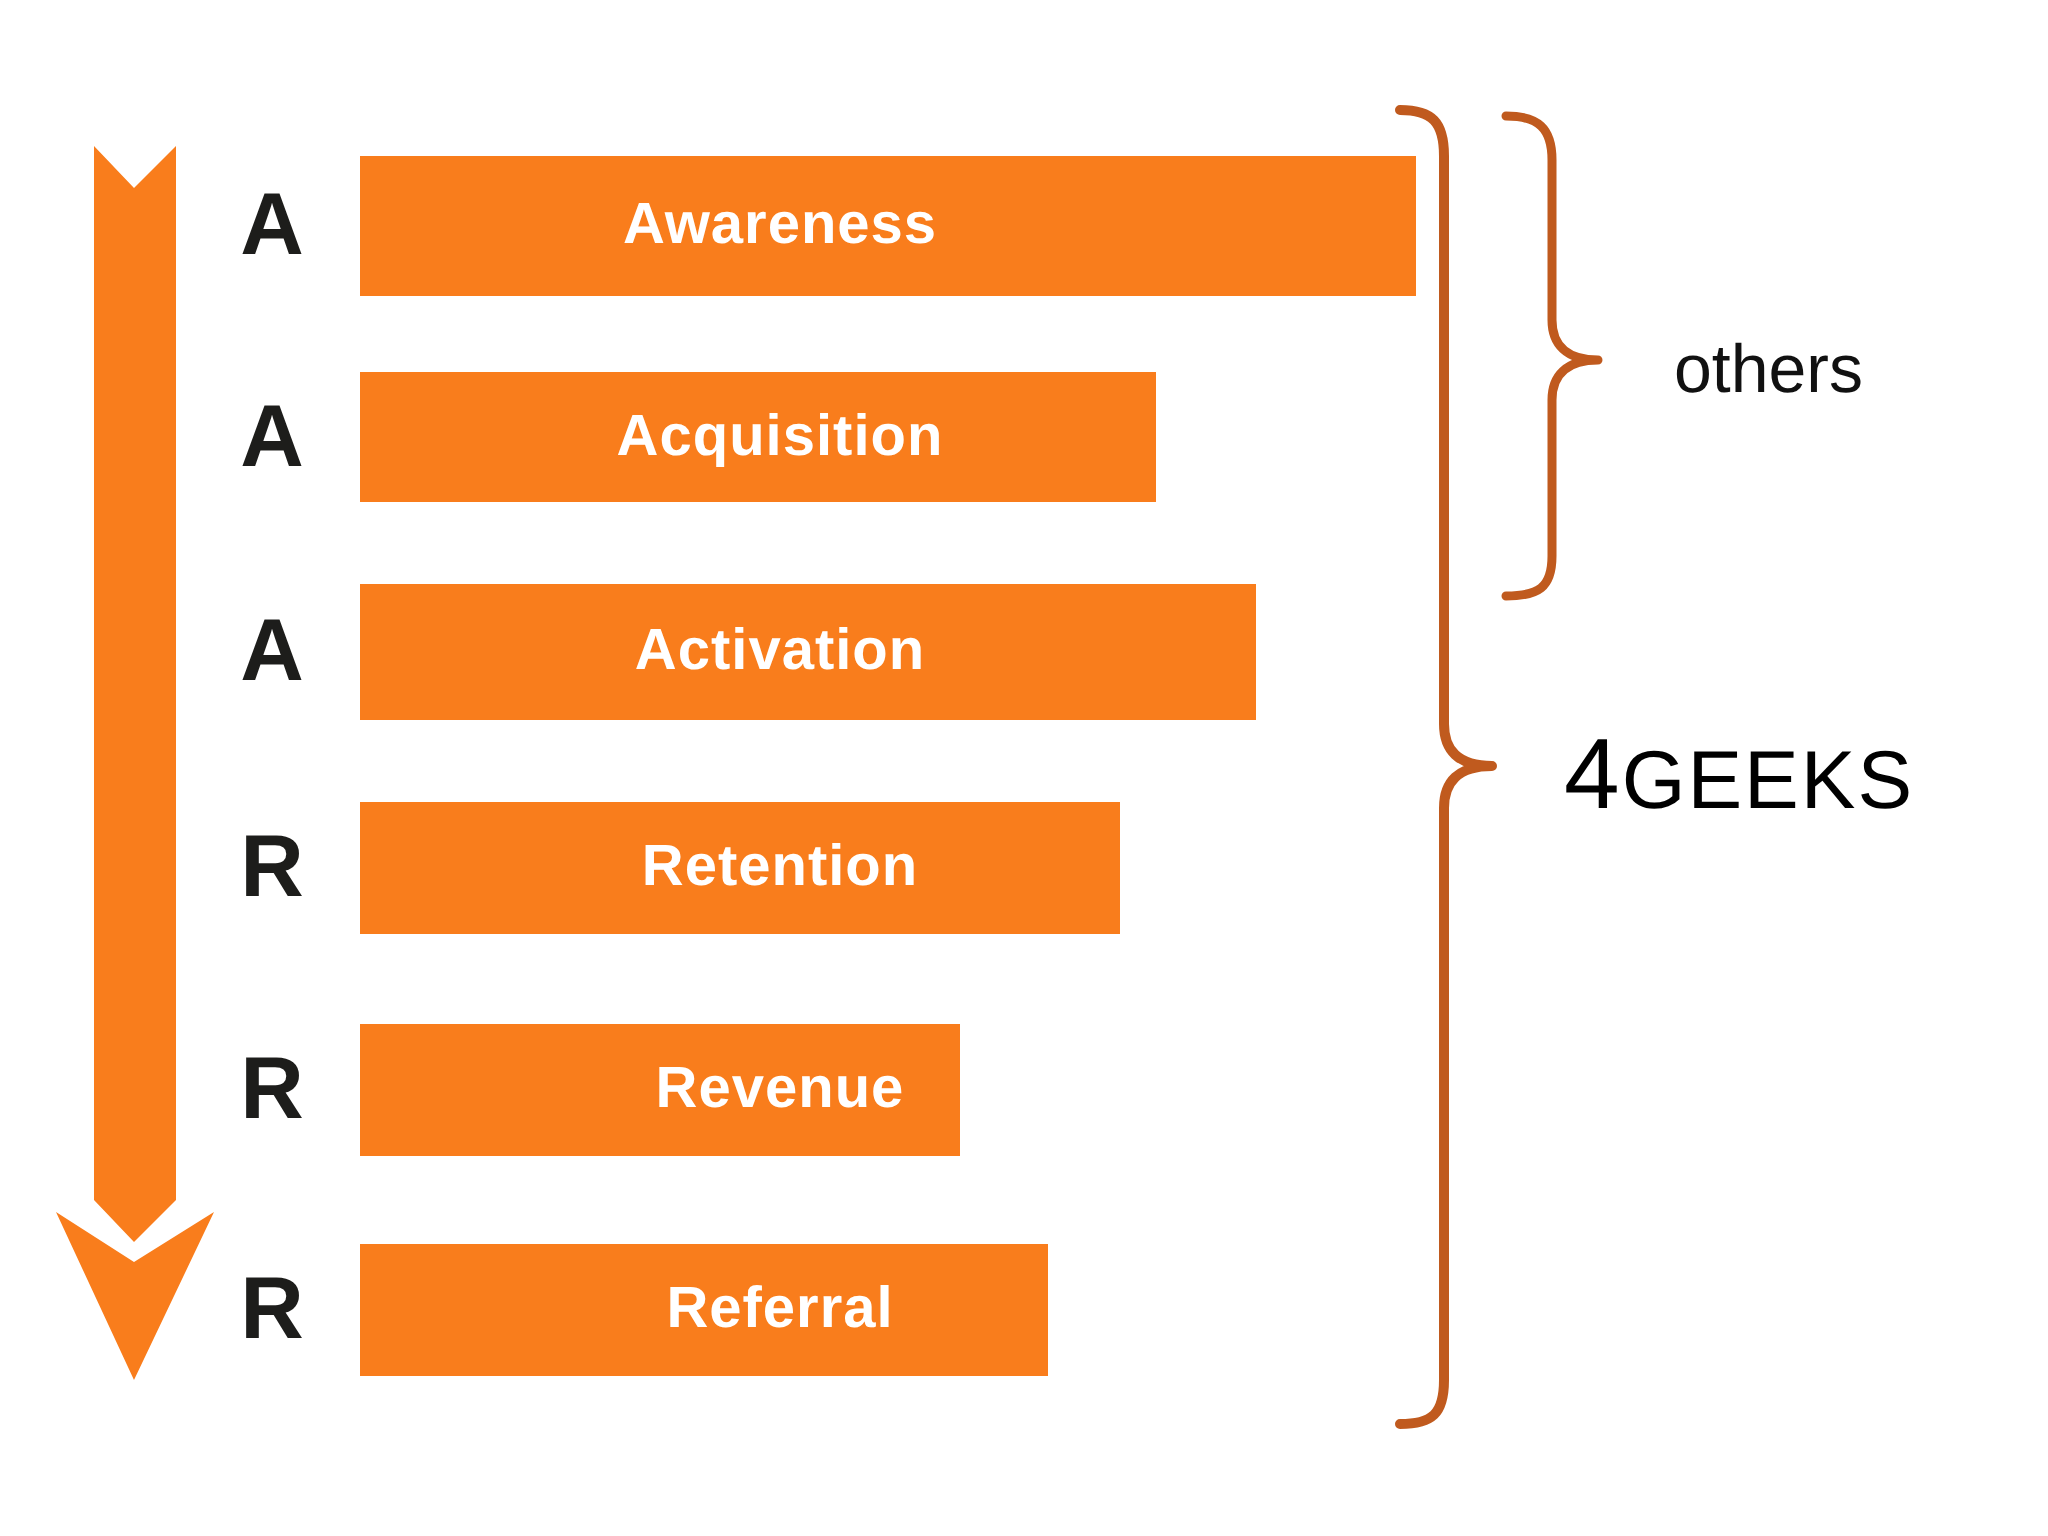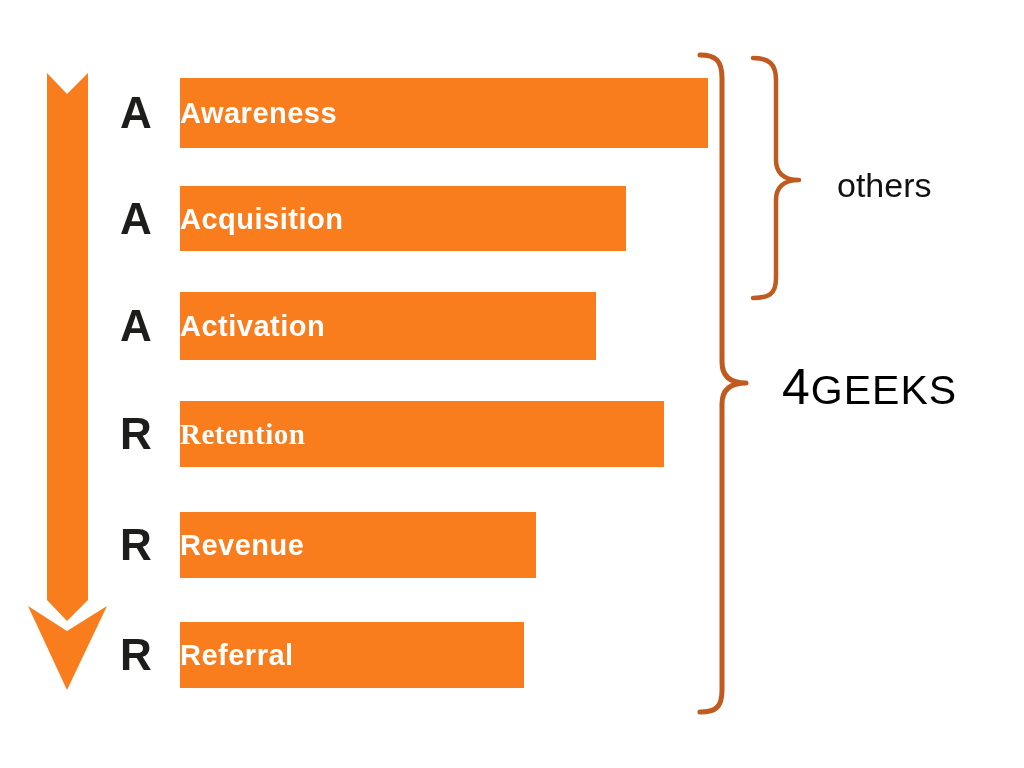--- a/index.html
+++ b/index.html
@@ -15,21 +15,21 @@
   .rows { position:absolute; left:0; top:0; width:100%; height:100%; }
   .row { position:absolute; left:0; width:100%; }
   .letter {
     position:absolute; left:104px; width:64px; top:50%; transform:translateY(-50%);
     text-align:center; font-size:44px; font-weight:800; color: var(--letters, #1D1D1B);
     line-height:1;
   }
   .bar { position:absolute; left:180px; top:0; height:100%; background: var(--bar, #F97D1C); }
   .bar-label {
     position:absolute; left:0; top:50%; width:420px; transform:translateY(-50%);
-    text-align:left; color: var(--bar_text, #ffffff);
+    text-align:center; color: var(--bar_text, #ffffff);
     font-size:29px; font-weight:700; letter-spacing:0.5px; white-space:nowrap;
   }
   .others {
     position:absolute; left:837px; top:166px; font-size:34px;
     color: var(--annotation_text, #111111);
   }
   .brand {
     position:absolute; left:782px; top:358px; color:#000000;
     font-weight:400; letter-spacing:1px; white-space:nowrap;
   }
@@ -54,42 +54,42 @@
   <div class="rows">
   <div class="row" style="top: 78px; height: 70px;">
     <div class="letter">A</div>
     <div class="bar" style="width: 528px;">
       <div class="bar-label">Awareness</div>
     </div>
   </div>
 
   <div class="row" style="top: 186px; height: 65px;">
     <div class="letter">A</div>
-    <div class="bar" style="width: 446px;">
+    <div class="bar" style="width: 398px;">
       <div class="bar-label">Acquisition</div>
     </div>
   </div>
 
   <div class="row" style="top: 292px; height: 68px;">
     <div class="letter">A</div>
-    <div class="bar" style="width: 416px; padding-left: 18px;">
+    <div class="bar" style="width: 448px; padding-left: 18px;">
       <div class="bar-label">Activation</div>
     </div>
   </div>
 
   <div class="row" style="top: 401px; height: 66px;">
     <div class="letter">R</div>
-    <div class="bar" style="width: 484px; font-family: Liberation Serif, serif;">
+    <div class="bar" style="width: 380px;">
       <div class="bar-label">Retention</div>
     </div>
   </div>
 
   <div class="row" style="top: 512px; height: 66px;">
     <div class="letter">R</div>
-    <div class="bar" style="width: 356px;">
+    <div class="bar" style="width: 300px;">
       <div class="bar-label">Revenue</div>
     </div>
   </div>
 
   <div class="row" style="top: 622px; height: 66px;">
     <div class="letter">R</div>
     <div class="bar" style="width: 344px;">
       <div class="bar-label">Referral</div>
     </div>
   </div>

